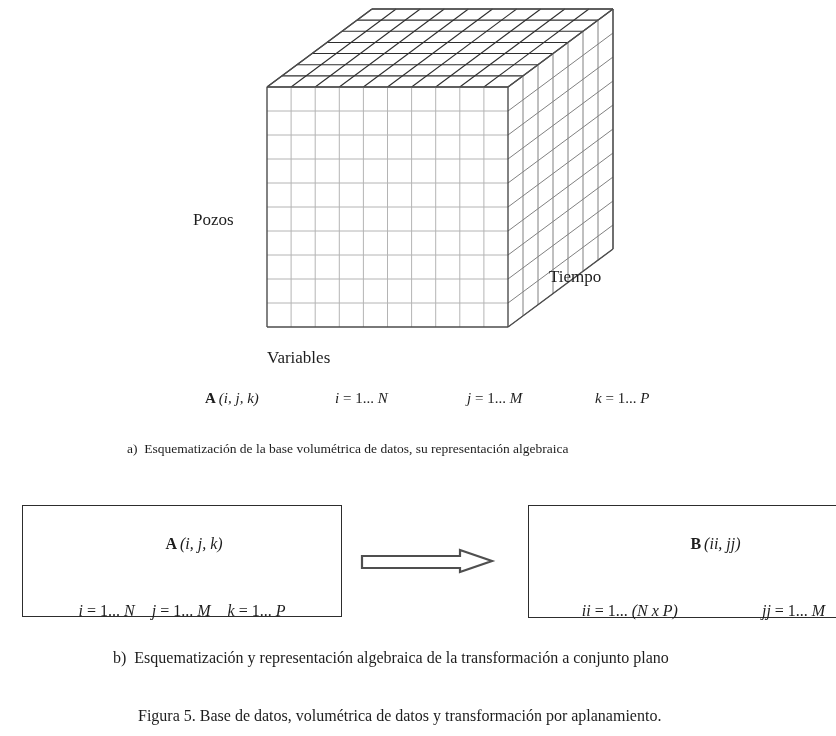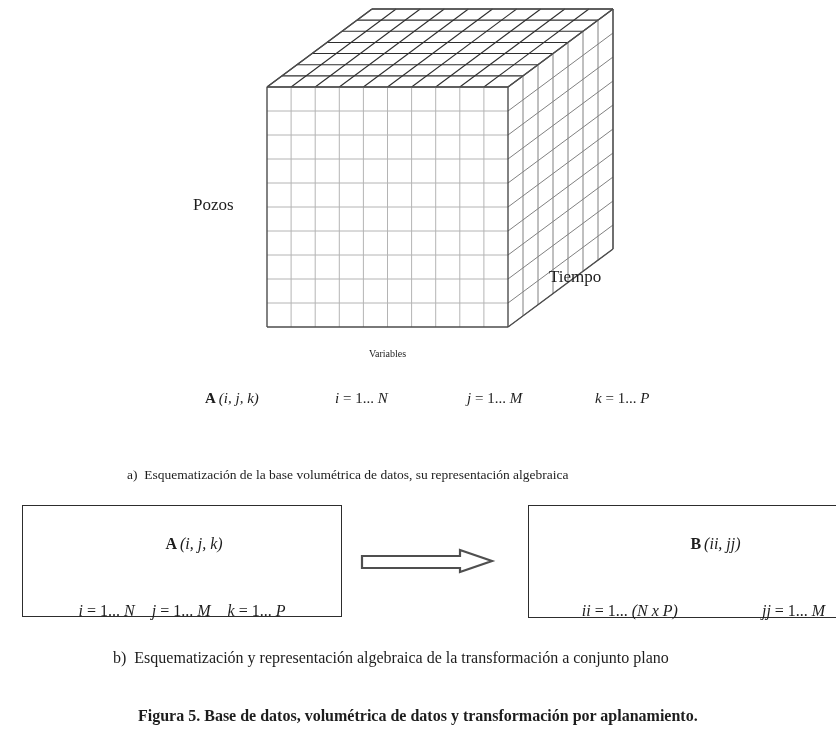--- a/index.html
+++ b/index.html
@@ -6,28 +6,28 @@
   .page{
     position:relative;
     width:836px;height:736px;
     background:#ffffff;
     font-family:"Liberation Serif", "DejaVu Serif", serif;
     color:#1d1d1d;
     overflow:hidden;
   }
   .abs{position:absolute;}
   .lbl{font-size:17px;color:#1d1d1d;white-space:pre;}
-  .lbl-vars{font-size:10px;text-align:center;}
+  .lbl-vars{font-size:17px;text-align:left;}
   .mathline{position:absolute;font-size:15px;white-space:nowrap;}
   .it{font-style:italic;}
   .sym{font-weight:bold;font-style:normal;margin-right:3px;}
   .caption{position:absolute;white-space:pre;color:#1d1d1d;}
-  .caption-a{font-size:13.5px;margin-top:26px;}
+  .caption-a{font-size:13.5px;}
   .caption-b{font-size:16px;text-align:center;}
-  .fig-caption{font-size:16px;font-weight:bold;}
+  .fig-caption{font-size:16px;}
   .box{
     position:absolute;
     border:1.6px solid #2d2d2d;
     background:#ffffff;
     box-sizing:border-box;
   }
   .box-title{
     text-align:center;
     padding-top:11px;
     font-size:16px;
@@ -109,21 +109,21 @@
       <line x1="267" y1="87" x2="267" y2="327" stroke="#4d4d4d" stroke-width="1.4"></line>
       <line x1="267" y1="327" x2="508" y2="327" stroke="#4d4d4d" stroke-width="1.4"></line>
       <line x1="508" y1="87" x2="508" y2="327" stroke="#4d4d4d" stroke-width="1.4"></line>
       <line x1="267" y1="87" x2="372" y2="9" stroke="#4d4d4d" stroke-width="1.4"></line>
       <line x1="372" y1="9" x2="613" y2="9" stroke="#4d4d4d" stroke-width="1.4"></line>
       <line x1="508" y1="87" x2="613" y2="9" stroke="#4d4d4d" stroke-width="1.4"></line>
       <line x1="613" y1="9" x2="613" y2="249" stroke="#4d4d4d" stroke-width="1.4"></line>
       <line x1="508" y1="327" x2="613" y2="249" stroke="#4d4d4d" stroke-width="1.4"></line>
     </svg>
 
-  <span class="abs lbl" style="left:193px;top:195px">Pozos</span>
+  <span class="abs lbl" style="left:193px;top:210px">Pozos</span>
 
   <span class="abs lbl" style="left:549px;top:267px">Tiempo</span>
 
   <span class="abs lbl lbl-vars" style="left:267px;top:348px;width:241px">Variables</span>
 
   <div class="mathline" style="left:205px;top:390px">
     <span class="sym">A</span><span class="it">(i, j, k)</span>
   </div>
 
   <div class="mathline" style="left:335px;top:390px">

